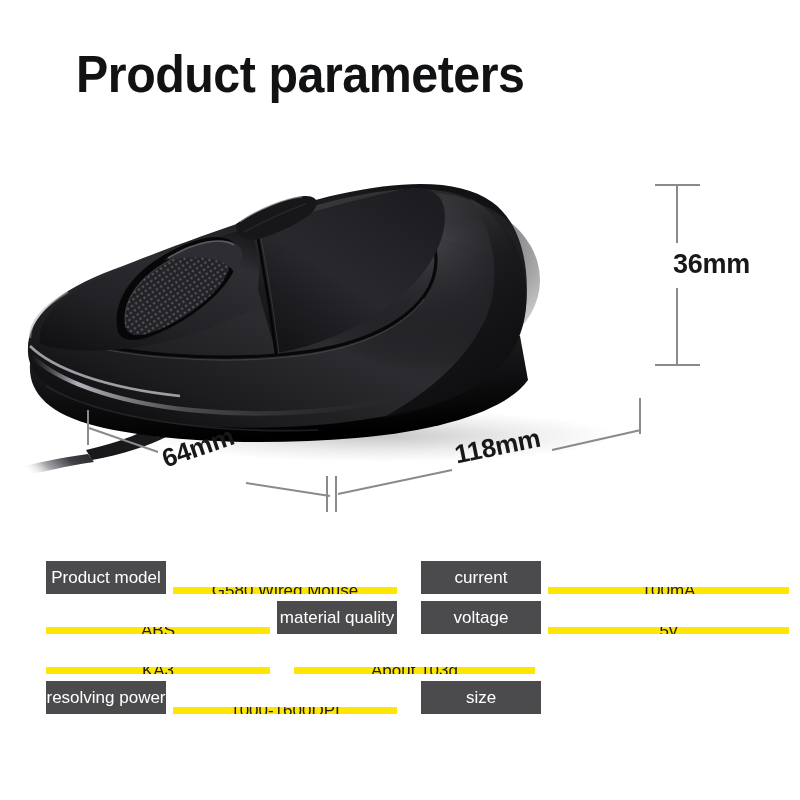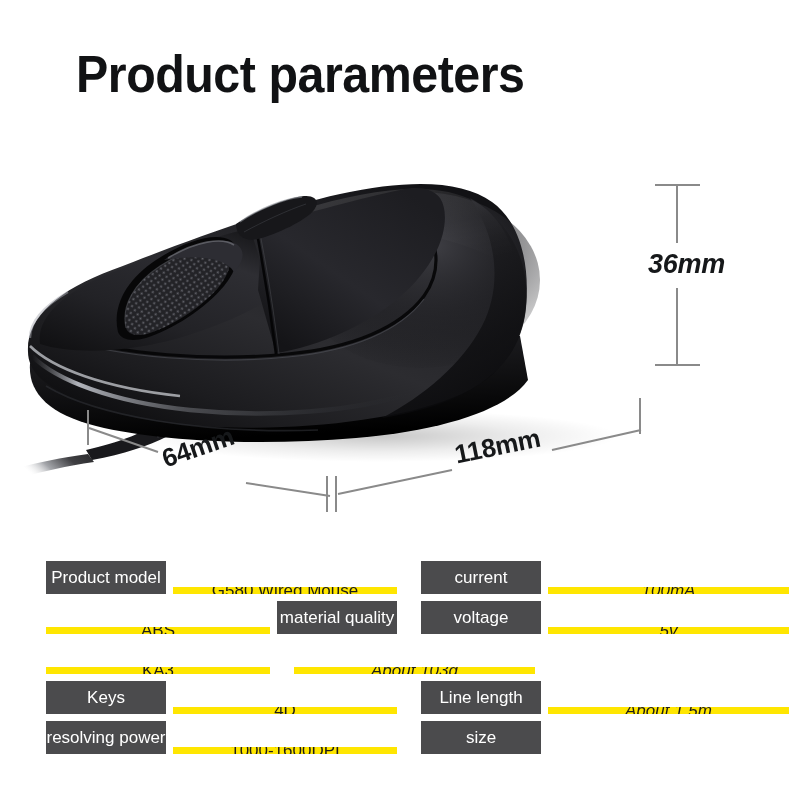--- a/index.html
+++ b/index.html
@@ -47,24 +47,23 @@
   
   .dim-label {
     position: absolute;
     font-size: 26px;
     font-weight: 700;
     color: #16181a;
     white-space: nowrap;
     letter-spacing: -0.3px;
   }
   .dim-height {
-    left: 648px;
+    left: 673px;
     top: 249px;
     font-size: 27px;
-    font-style: italic;
   }
   .dim-width-front {
     left: 158px;
     top: 445px;
     transform: rotate(-19deg);
     transform-origin: left top;
   }
   .dim-width-side {
     left: 452px;
     top: 440px;
@@ -104,21 +103,21 @@
     color: #ffffff;
     flex: 0 0 120px;
   }
   .cell-val {
     background: #ffe600;
     color: #1d1d1b;
     font-weight: 500;
     margin-top: 26px;
   }
   .cell-val.left  { flex: 0 0 224px; }
-  .cell-val.right { flex: 0 0 241px; font-style: italic; }
+  .cell-val.right { flex: 0 0 241px; }
   .group-gap { flex: 0 0 10px; }
 </style>
 </head>
 <body>
 
 <div class="page-title">Product parameters</div>
 
 <div class="product-stage">
   <svg width="800" height="400" viewBox="0 0 800 400" xmlns="http://www.w3.org/2000/svg">
     <defs>
@@ -344,27 +343,20 @@
     <div class="cell cell-key">voltage</div>
     <div class="cell cell-val right">5v</div>
   </div>
 
   <div class="spec-row">
     <div class="cell cell-val left">KA3</div>
     <div class="group-gap"></div>
     <div class="cell cell-val right">About 103g</div>
   </div>
 
-  <div class="spec-row">
-    <div class="cell cell-key">Keys</div>
-    <div class="cell cell-val left">4D</div>
-    <div class="group-gap"></div>
-    <div class="cell cell-key">Line length</div>
-    <div class="cell cell-val right">About 1.5m</div>
-  </div>
 
   <div class="spec-row">
     <div class="cell cell-key">resolving power</div>
     <div class="cell cell-val left">1000-1600DPI</div>
     <div class="group-gap"></div>
     <div class="cell cell-key">size</div>
   </div>
 
 </div>
 

